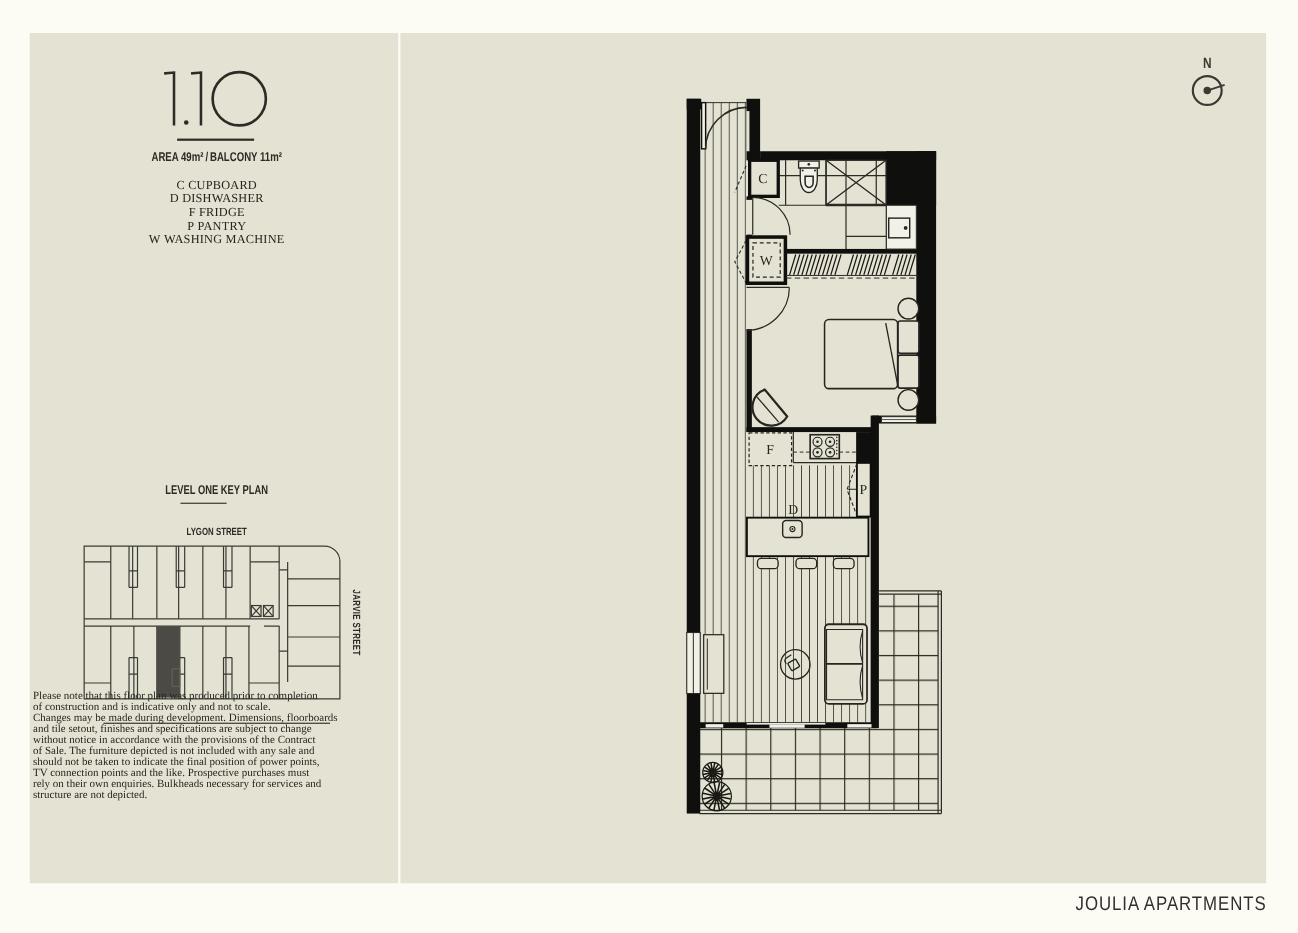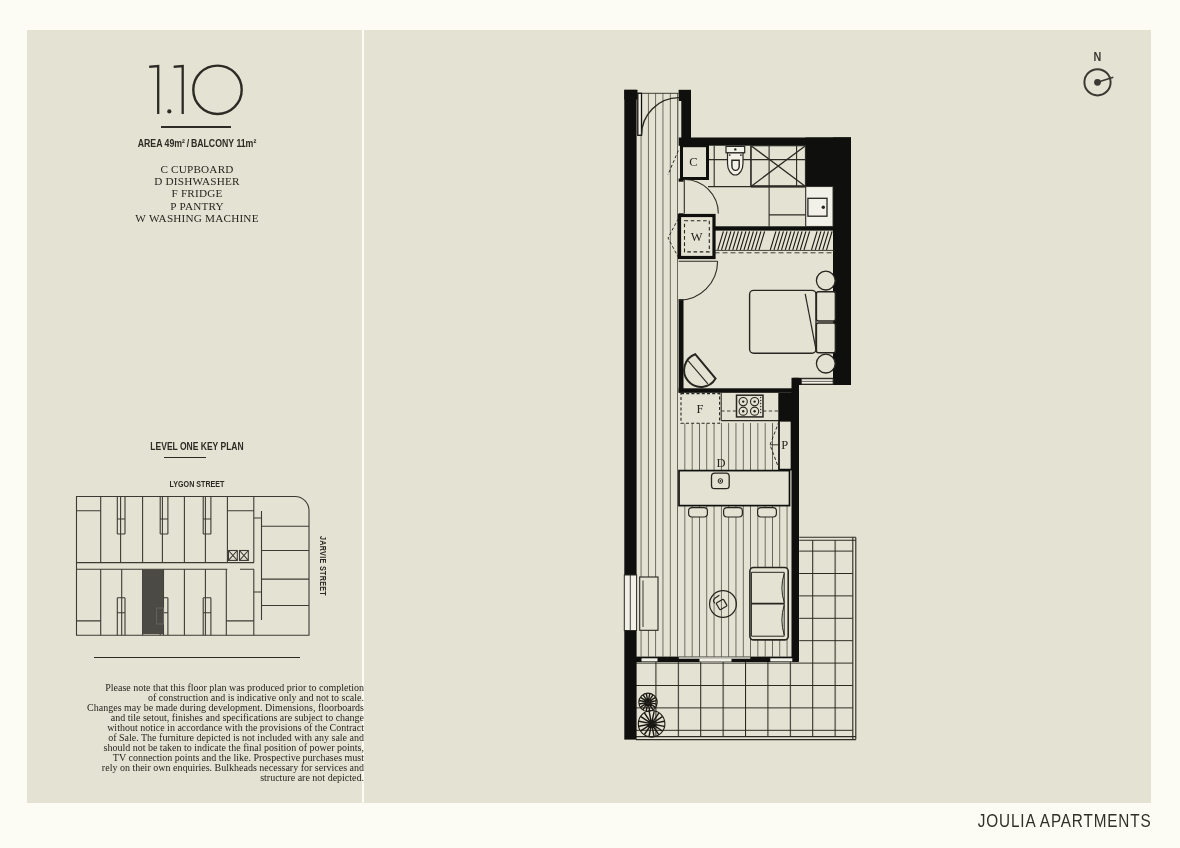--- a/index.html
+++ b/index.html
@@ -53,21 +53,21 @@
 <path d="M100.7 569.2 V635.3 M121.7 569.2 V635.3 M142.6 569.2 V635.3 M163.5 569.2 V635.3 M184.4 569.2 V635.3 M205.4 569.2 V635.3 M226.3 569.2 V635.3"></path>
 <path d="M117.3 635.3 V612.8 M125.0 635.3 V612.8 M117.3 612.8 H125.0 M117.3 597.8 H125.0 M117.3 597.8 V612.8 M125.0 597.8 V612.8 M160.2 635.3 V612.8 M167.89999999999998 635.3 V612.8 M160.2 612.8 H167.89999999999998 M160.2 597.8 H167.89999999999998 M160.2 597.8 V612.8 M167.89999999999998 597.8 V612.8 M203.2 635.3 V612.8 M210.89999999999998 635.3 V612.8 M203.2 612.8 H210.89999999999998 M203.2 597.8 H210.89999999999998 M203.2 597.8 V612.8 M210.89999999999998 597.8 V612.8"></path>
 <path d="M76.5 620.9 H100.7 M226.3 620.9 H253.8"></path>
 </g>
 
 <rect x="142.6" y="569.2" width="20.9" height="65" fill="#4b4a44"></rect>
 <rect x="156.5" y="608" width="7" height="16" fill="none" stroke="#63625a" stroke-width="1"></rect>
 </svg>
 <div class="abs" style="left:94px;top:656.8px;width:206px;height:1.6px;background:#2b2a24"></div>
 
-<div class="abs serif" style="left:30px;top:683px;width:334px;text-align:right;font-size:10px;line-height:10.05px">
+<div class="abs serif" style="left:30px;top:628px;width:334px;text-align:left;font-size:10px;line-height:10.05px">
 Please note that this floor plan was produced prior to completion<br>
 of construction and is indicative only and not to scale.<br>
 Changes may be made during development. Dimensions, floorboards<br>
 and tile setout, finishes and specifications are subject to change<br>
 without notice in accordance with the provisions of the Contract<br>
 of Sale. The furniture depicted is not included with any sale and<br>
 should not be taken to indicate the final position of power points,<br>
 TV connection points and the like. Prospective purchases must<br>
 rely on their own enquiries. Bulkheads necessary for services and<br>
 structure are not depicted.</div>

